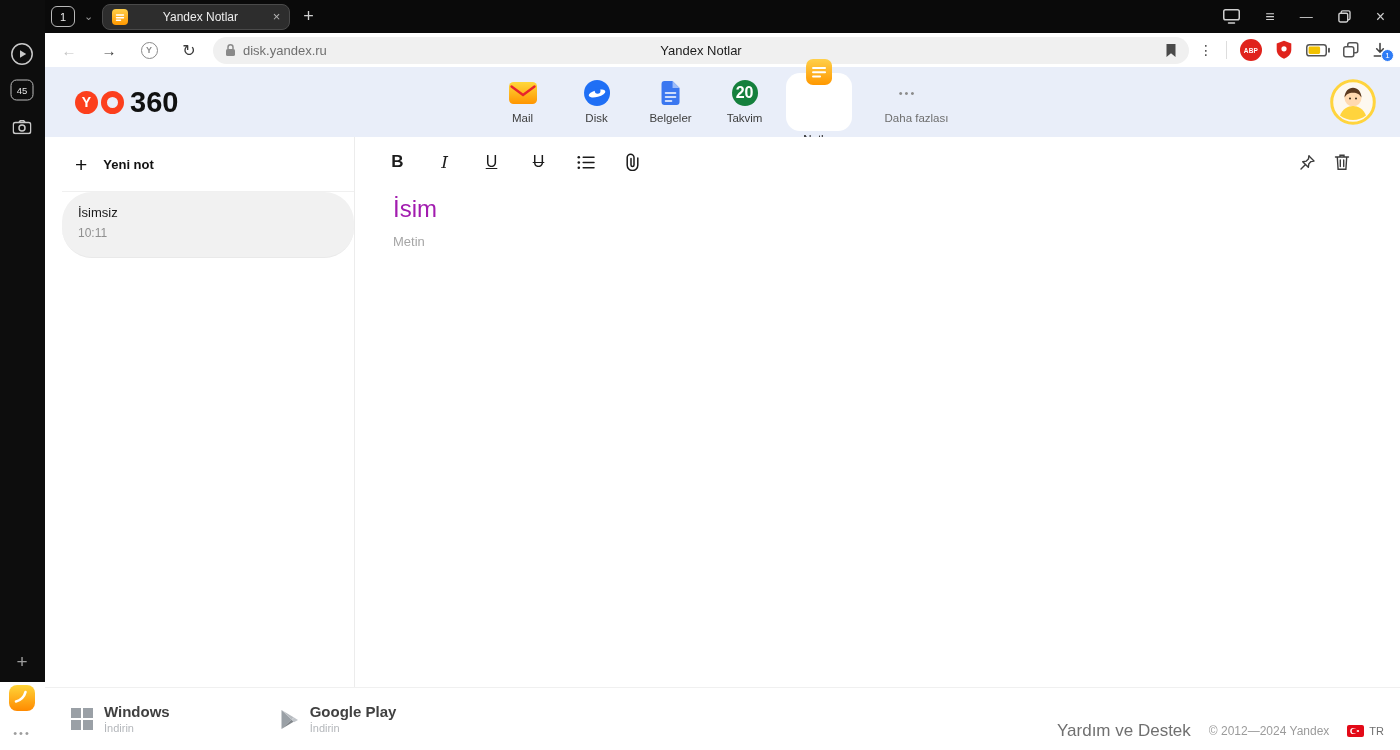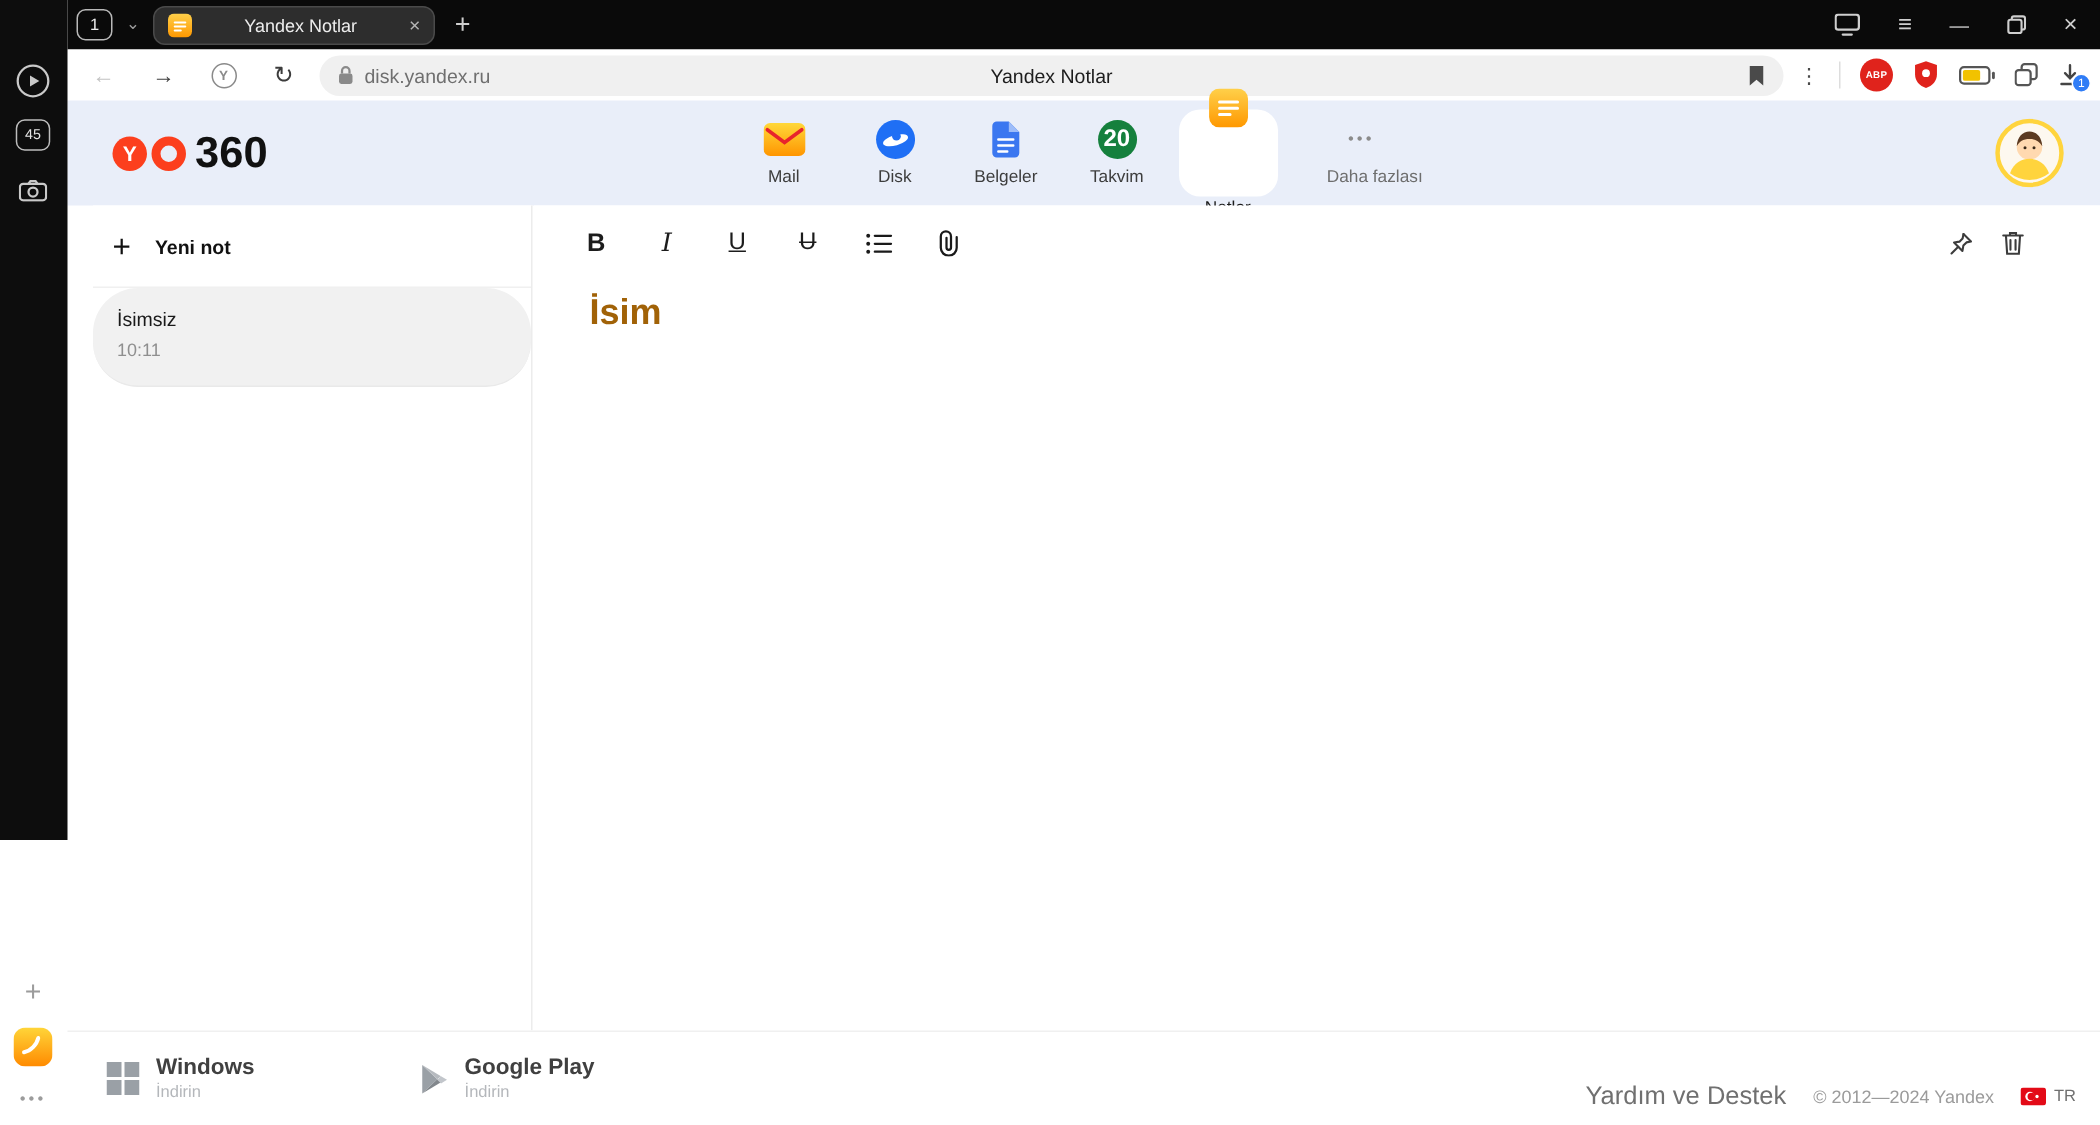--- a/index.html
+++ b/index.html
@@ -1,21 +1,21 @@
 <!DOCTYPE html>
 <html><head>
 <meta charset="utf-8">
 <style>
   * { margin:0; padding:0; box-sizing:border-box; }
   html,body { width:1400px; height:750px; overflow:hidden; }
   body { font-family:"Liberation Sans","DejaVu Sans",sans-serif; background:#fff; }
   #screen { position:relative; width:1400px; height:750px; background:#fff; }
 
   
-  .bsidebar { position:absolute; left:0; top:0; width:45px; height:560px; background:#0d0d0d; z-index:20; }
+  .bsidebar { position:absolute; left:0; top:0; width:45px; height:682px; background:#0d0d0d; z-index:20; }
   .sb-icon { position:absolute; left:22px; transform:translate(-50%,-50%); display:flex; align-items:center; justify-content:center; cursor:default; }
   .sb-counter { width:23px; height:21px; border:1.5px solid #bdbdbd; border-radius:6px; color:#e3e3e3; font-size:9.5px; display:flex; align-items:center; justify-content:center; }
   .sb-plus { color:#9c9c9c; font-size:19px; font-weight:300; }
   .sb-dots { color:#9c9c9c; font-size:11px; letter-spacing:2px; }
 
   
   .tabstrip { position:absolute; left:45px; top:0; width:1355px; height:33px; background:#0a0a0a; display:flex; align-items:center; }
   .tabgroup-box { margin-left:6px; width:24px; height:21px; border:1.5px solid #b9b9b9; border-radius:6px; color:#ececec; font-size:11px; display:flex; align-items:center; justify-content:center; }
   .tab-chevron { color:#9a9a9a; margin:0 9px; font-size:11px; line-height:1; }
   .tab { width:188px; height:26px; background:#2d2d2d; border:1px solid #4a4a4a; border-radius:8px; display:flex; align-items:center; padding:0 9px; gap:8px; }
@@ -69,21 +69,21 @@
   .editor { position:absolute; left:356px; top:137px; width:1044px; height:550px; background:#fff; }
   .ed-toolbar { display:flex; align-items:center; height:50px; padding:0 50px 0 18px; }
   .ed-btn { width:47px; height:32px; display:flex; align-items:center; justify-content:center; cursor:default; }
   .tool-letter { font-size:17px; color:#1c1c1c; }
   .tool-letter.b { font-weight:700; }
   .tool-letter.i { font-style:italic; font-family:"DejaVu Serif","Liberation Serif",serif; }
   .tool-letter.u { text-decoration:underline; font-size:16px; }
   .tool-letter.s { text-decoration:line-through; font-size:16px; }
   .ed-spacer { flex:1; }
   .ed-right { display:flex; align-items:center; gap:18px; }
-  .ed-title { margin:8px 0 0 37px; font-size:24px; font-weight:700; color:#a16207; }
+  .ed-title { margin:8px 0 0 37px; font-size:24px; font-weight:400; color:#a21caf; }
   .ed-body { margin:11px 0 0 37px; font-size:13px; color:#a6a6a6; }
 
   
   .pfooter { position:absolute; left:45px; top:687px; width:1355px; height:63px; background:#fff; border-top:1px solid #f0f0f0; display:flex; align-items:center; }
   .store { display:flex; align-items:center; gap:11px; cursor:default; }
   .store.first { margin-left:26px; }
   .store.second { margin-left:110px; }
   .store-name { font-size:15px; font-weight:700; color:#404040; line-height:1.1; }
   .store-action { font-size:11px; color:#b4b7bb; margin-top:1px; }
   .pfooter-right { margin-left:auto; margin-right:16px; display:flex; align-items:center; gap:18px; transform:translateY(12px); }
@@ -366,20 +366,21 @@
             </svg>
         </span>
         <span class="ed-btn" style="width:auto;">
           <svg width="16" height="18" viewBox="0 0 16 18" fill="none" stroke="#3c3c3c" stroke-width="1.4" stroke-linecap="round">
               <path d="M1.5 4h13M6 4V2.3h4V4M3.3 4l.8 12.2h7.8L12.7 4M6.3 7v6.5M9.7 7v6.5"></path>
             </svg>
         </span>
       </div>
     </div>
     <div class="ed-title">İsim</div>
+    <div class="ed-body">Metin</div>
   </div>
 
   <div class="pfooter">
     <div class="store first">
       <span style="display:flex;">
         <svg width="22" height="22" viewBox="0 0 22 22">
             <rect width="10" height="10" fill="#9aa0a6"></rect>
             <rect x="12" width="10" height="10" fill="#9aa0a6"></rect>
             <rect y="12" width="10" height="10" fill="#9aa0a6"></rect>
             <rect x="12" y="12" width="10" height="10" fill="#9aa0a6"></rect>

